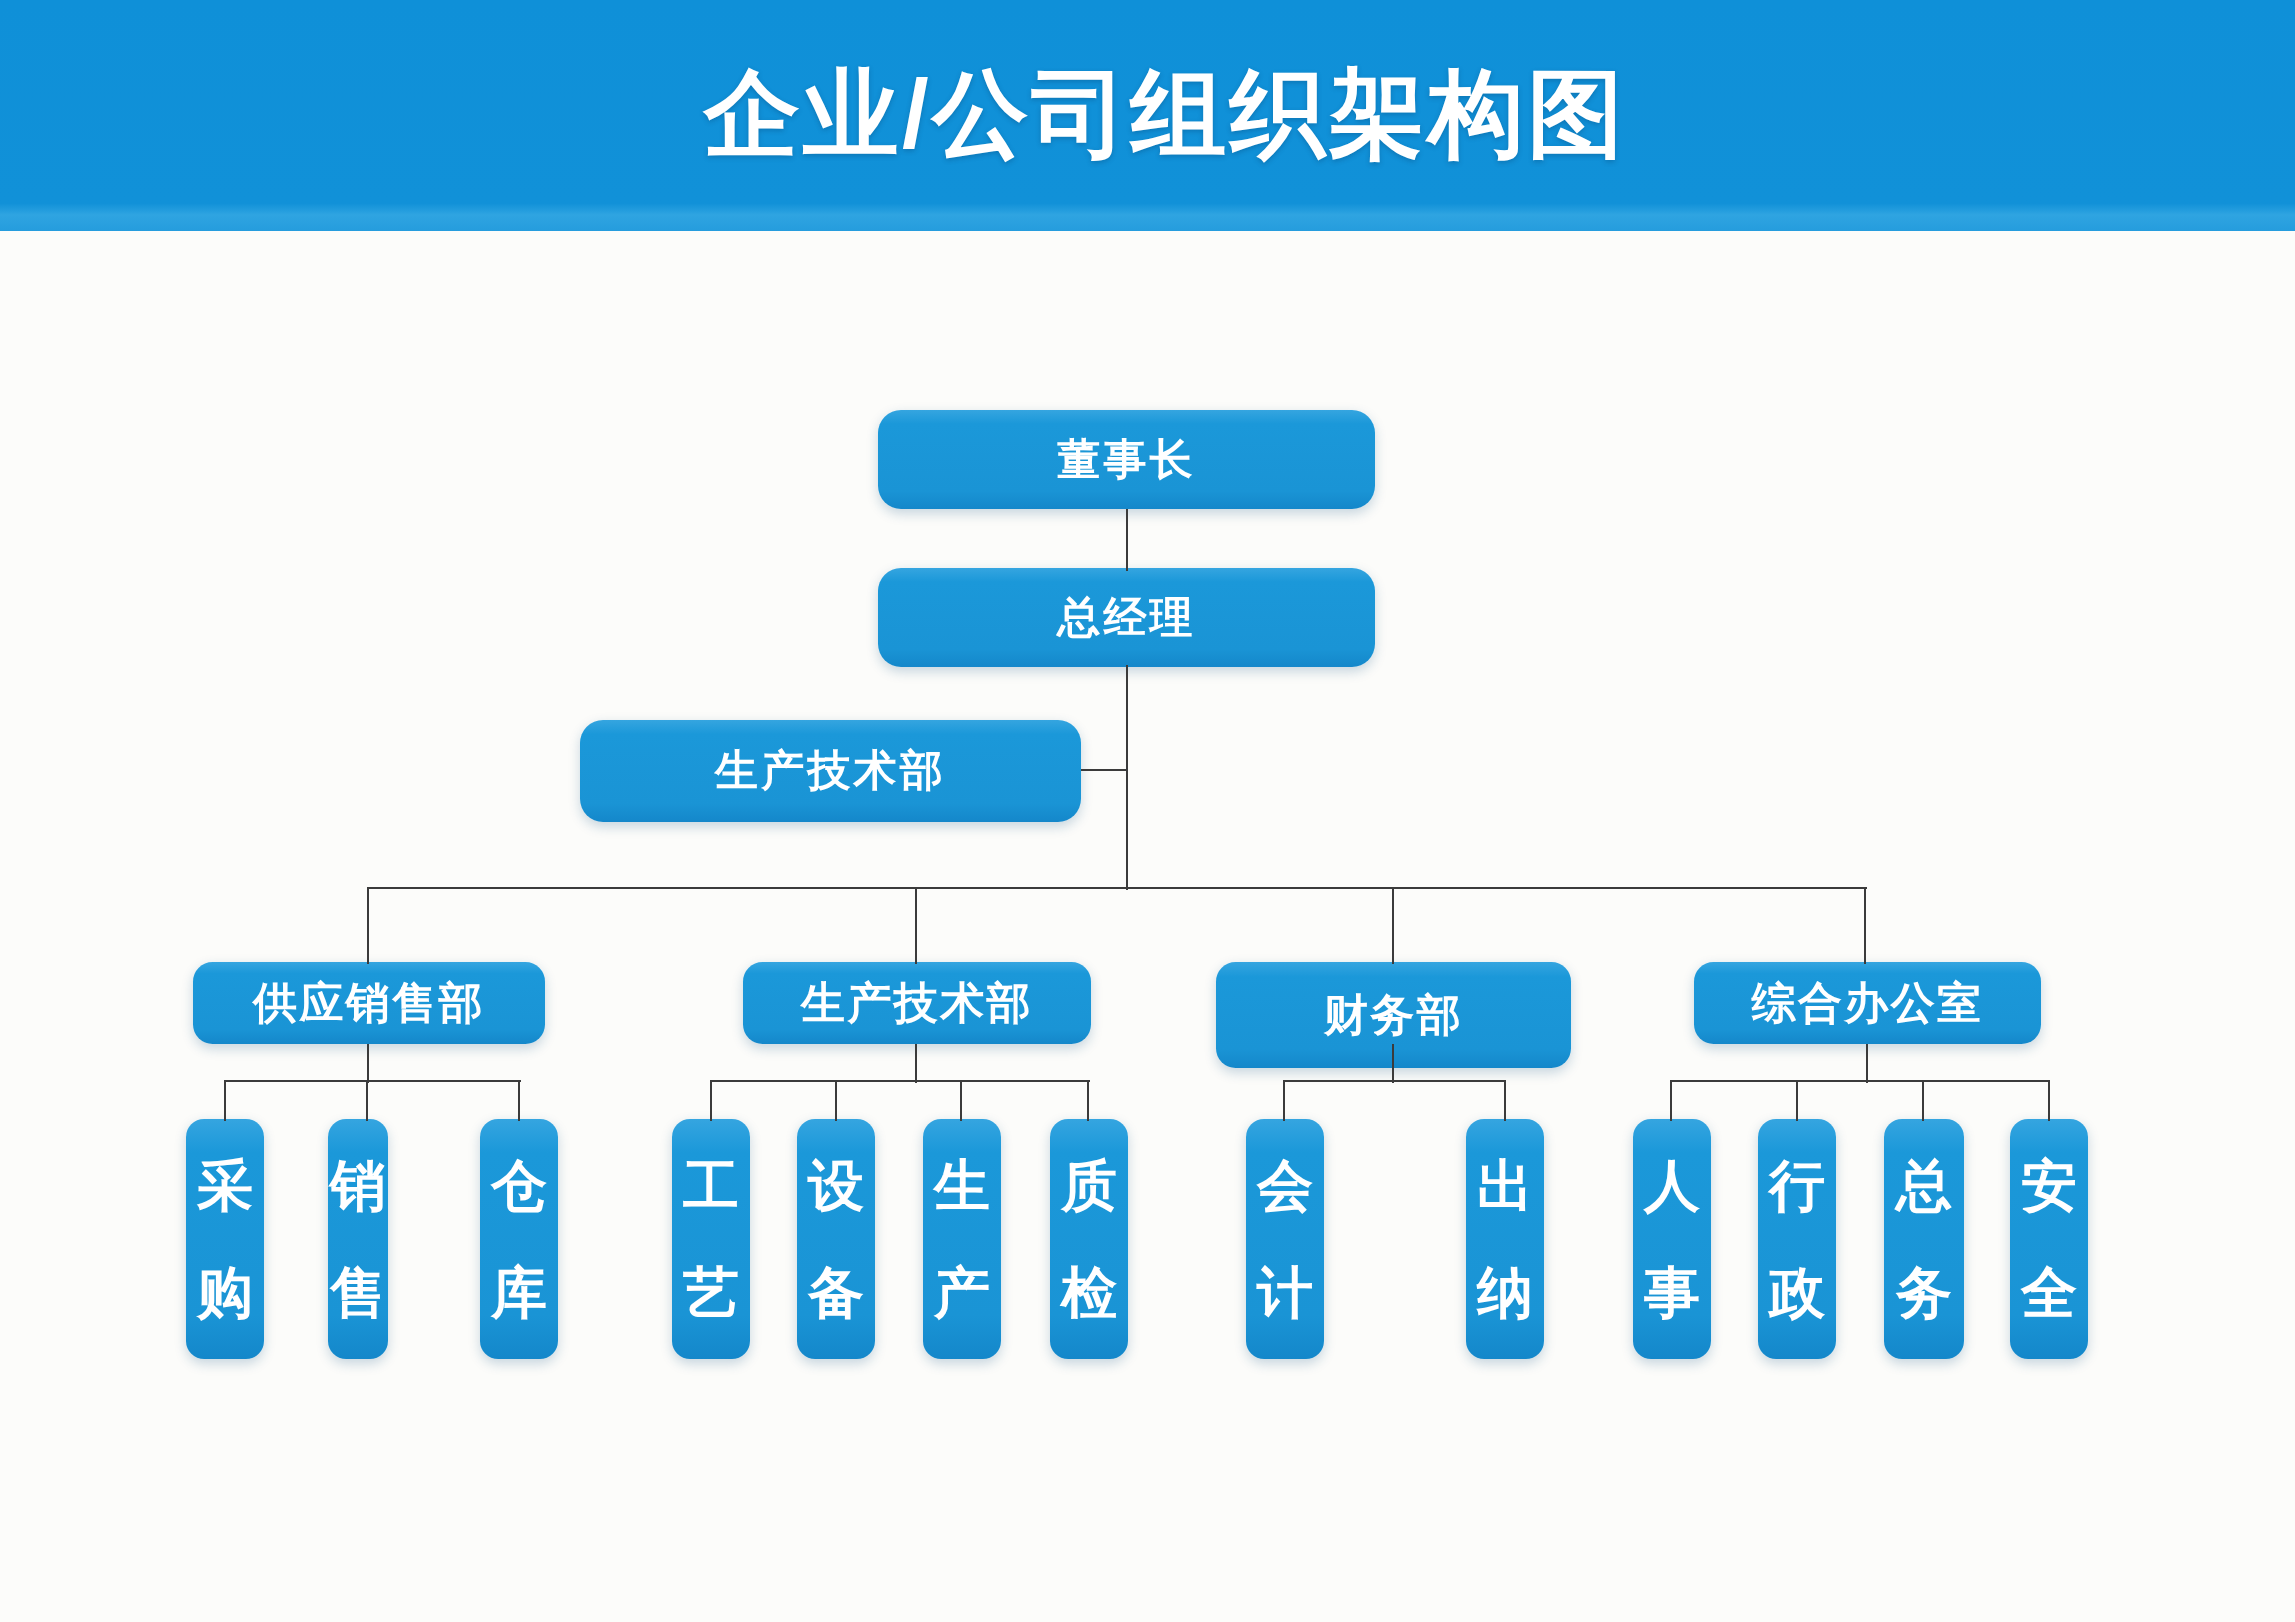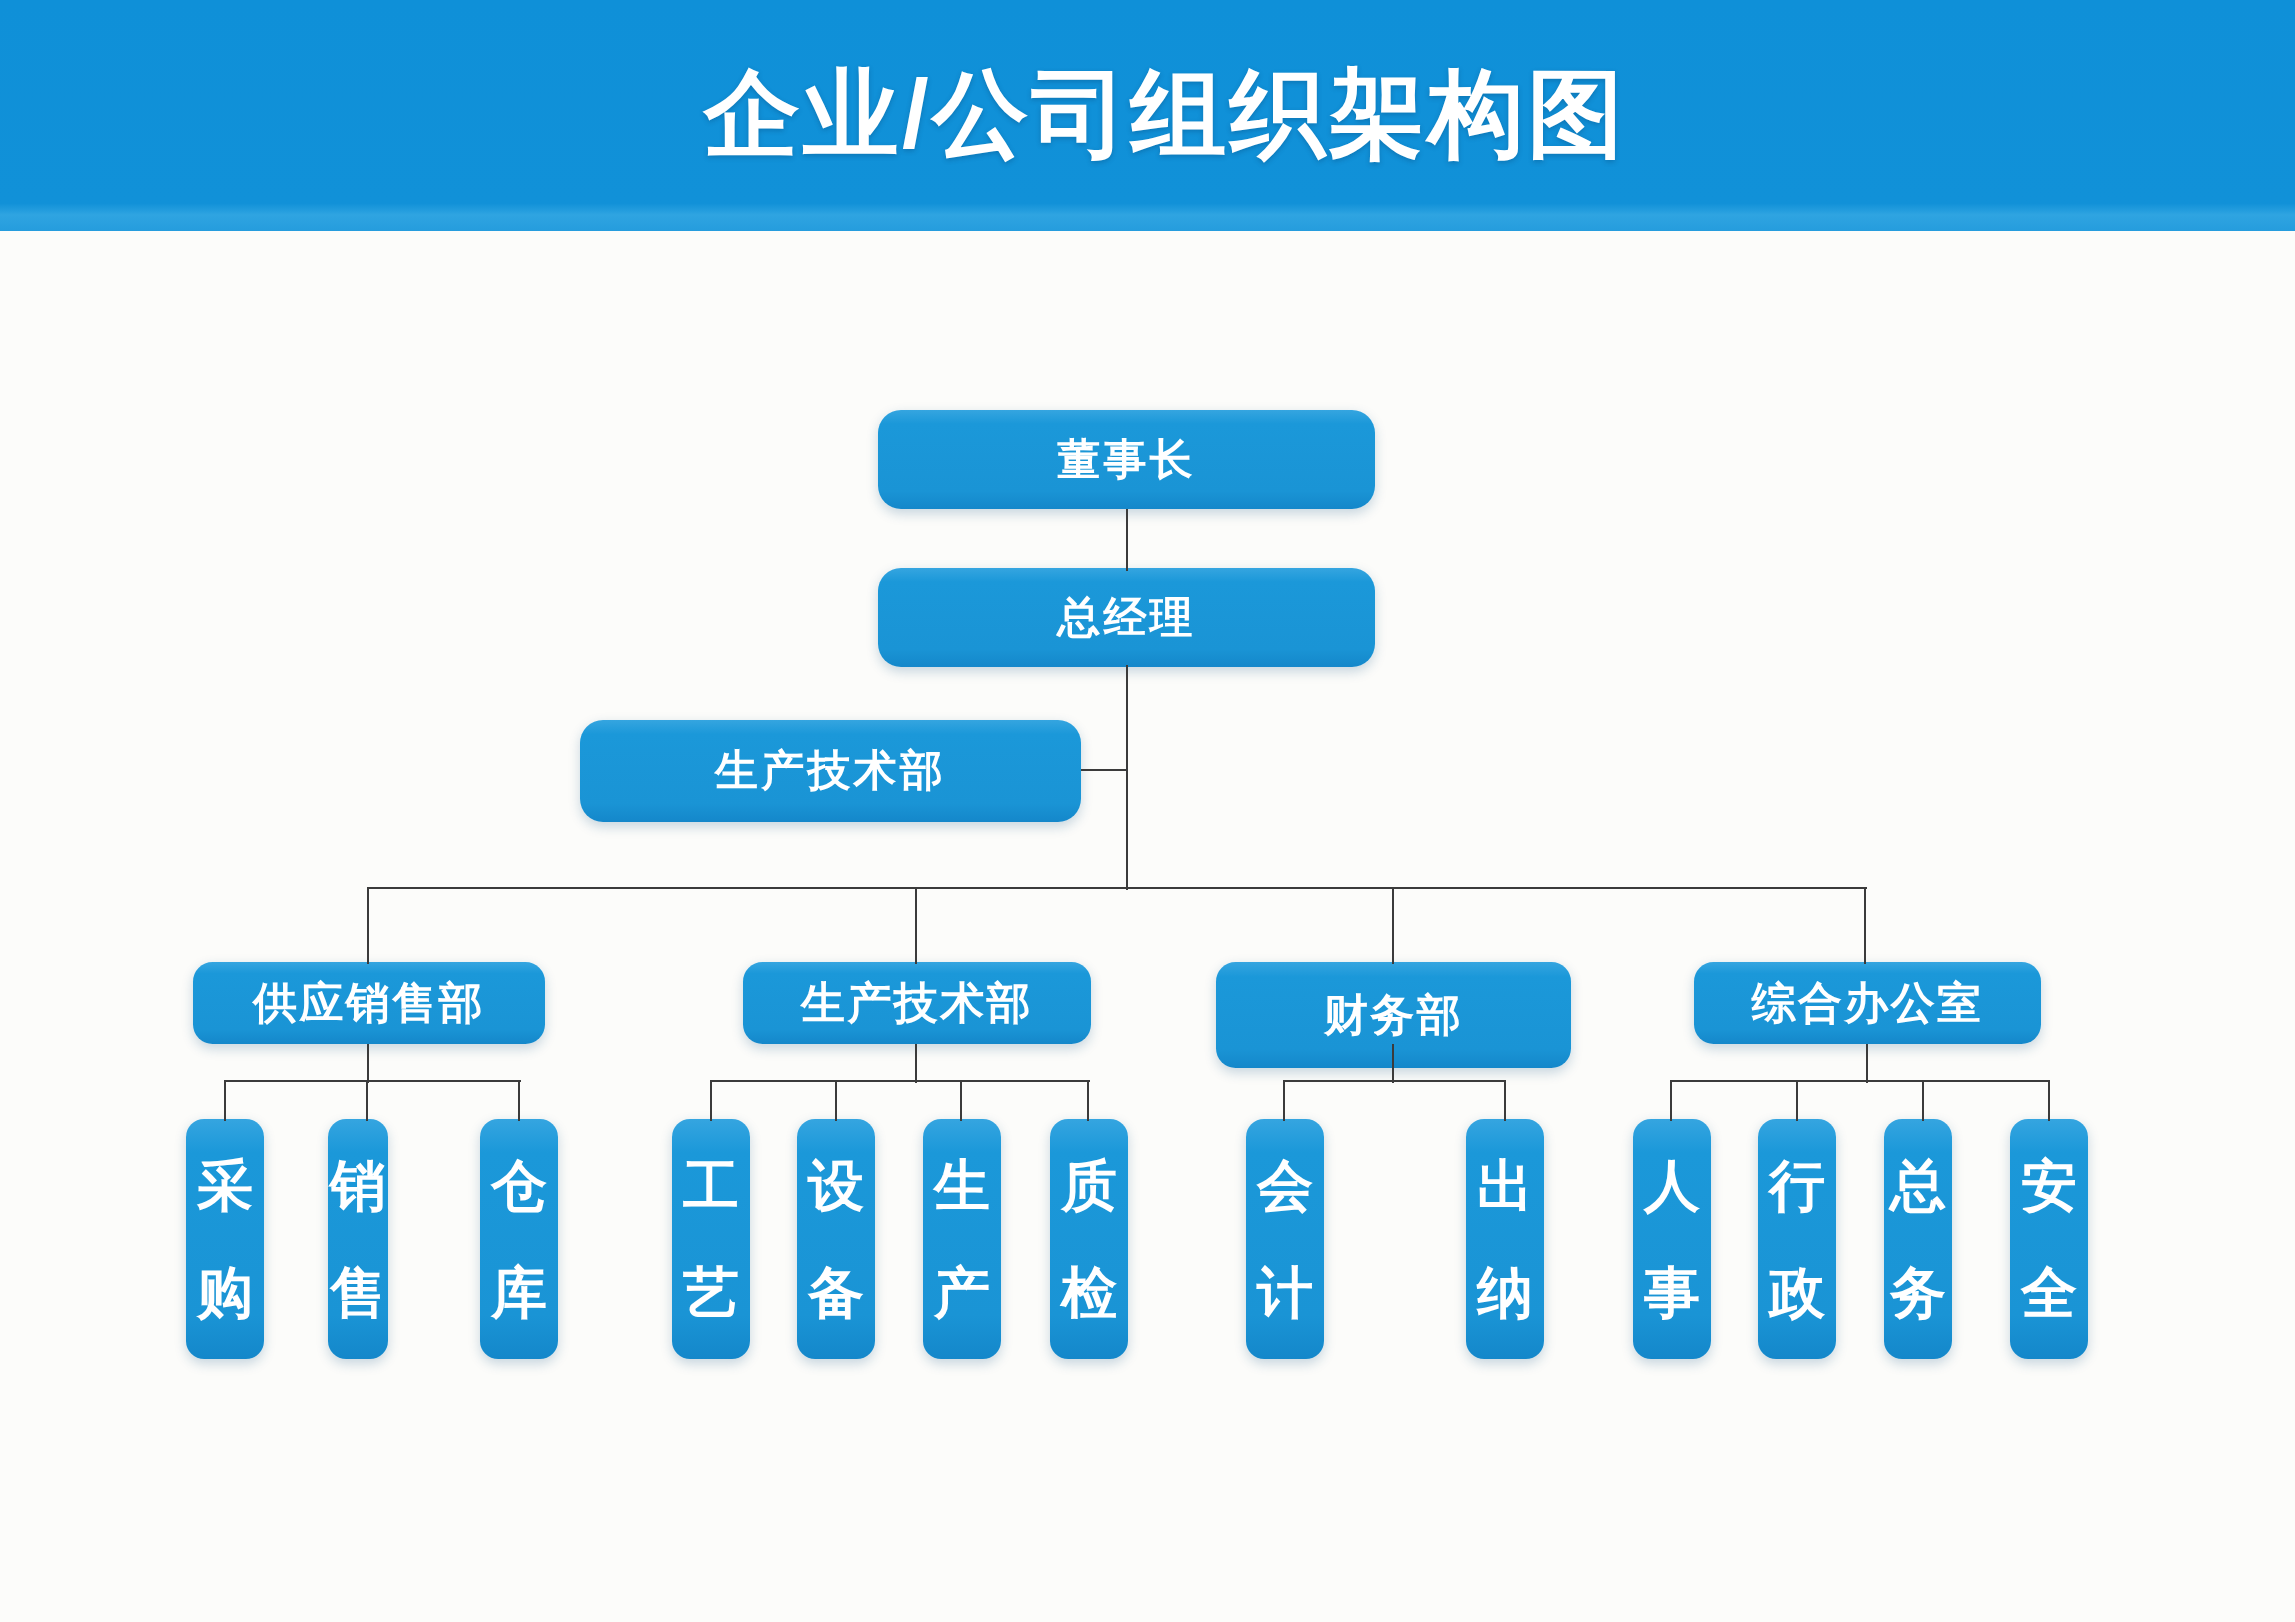--- a/index.html
+++ b/index.html
@@ -98,21 +98,21 @@
   <div class="node leaf" style="left:672px; top:1119px; width:78px; height:240px;">工艺</div>
   <div class="node leaf" style="left:797px; top:1119px; width:78px; height:240px;">设备</div>
   <div class="node leaf" style="left:923px; top:1119px; width:78px; height:240px;">生产</div>
   <div class="node leaf" style="left:1050px; top:1119px; width:78px; height:240px;">质检</div>
 
   <div class="node leaf" style="left:1246px; top:1119px; width:78px; height:240px;">会计</div>
   <div class="node leaf" style="left:1466px; top:1119px; width:78px; height:240px;">出纳</div>
 
   <div class="node leaf" style="left:1633px; top:1119px; width:78px; height:240px;">人事</div>
   <div class="node leaf" style="left:1758px; top:1119px; width:78px; height:240px;">行政</div>
-  <div class="node leaf" style="left:1884px; top:1119px; width:68px; height:240px;">总务</div>
+  <div class="node leaf" style="left:1884px; top:1119px; width:80px; height:240px;">总务</div>
   <div class="node leaf" style="left:2010px; top:1119px; width:78px; height:240px;">安全</div>
 
   <div class="line" style="left:1126px; top:509px; width:2.4px; height:62px;"></div>
   <div class="line" style="left:1126px; top:665px; width:2.4px; height:225px;"></div>
   <div class="line" style="left:1081px; top:769px; width:47px; height:2.4px;"></div>
 
   <div class="line" style="left:367px; top:887px; width:1500px; height:2.4px;"></div>
   <div class="line" style="left:367px; top:887px; width:2.4px; height:77px;"></div>
   <div class="line" style="left:915px; top:887px; width:2.4px; height:77px;"></div>
   <div class="line" style="left:1392px; top:887px; width:2.4px; height:77px;"></div>

